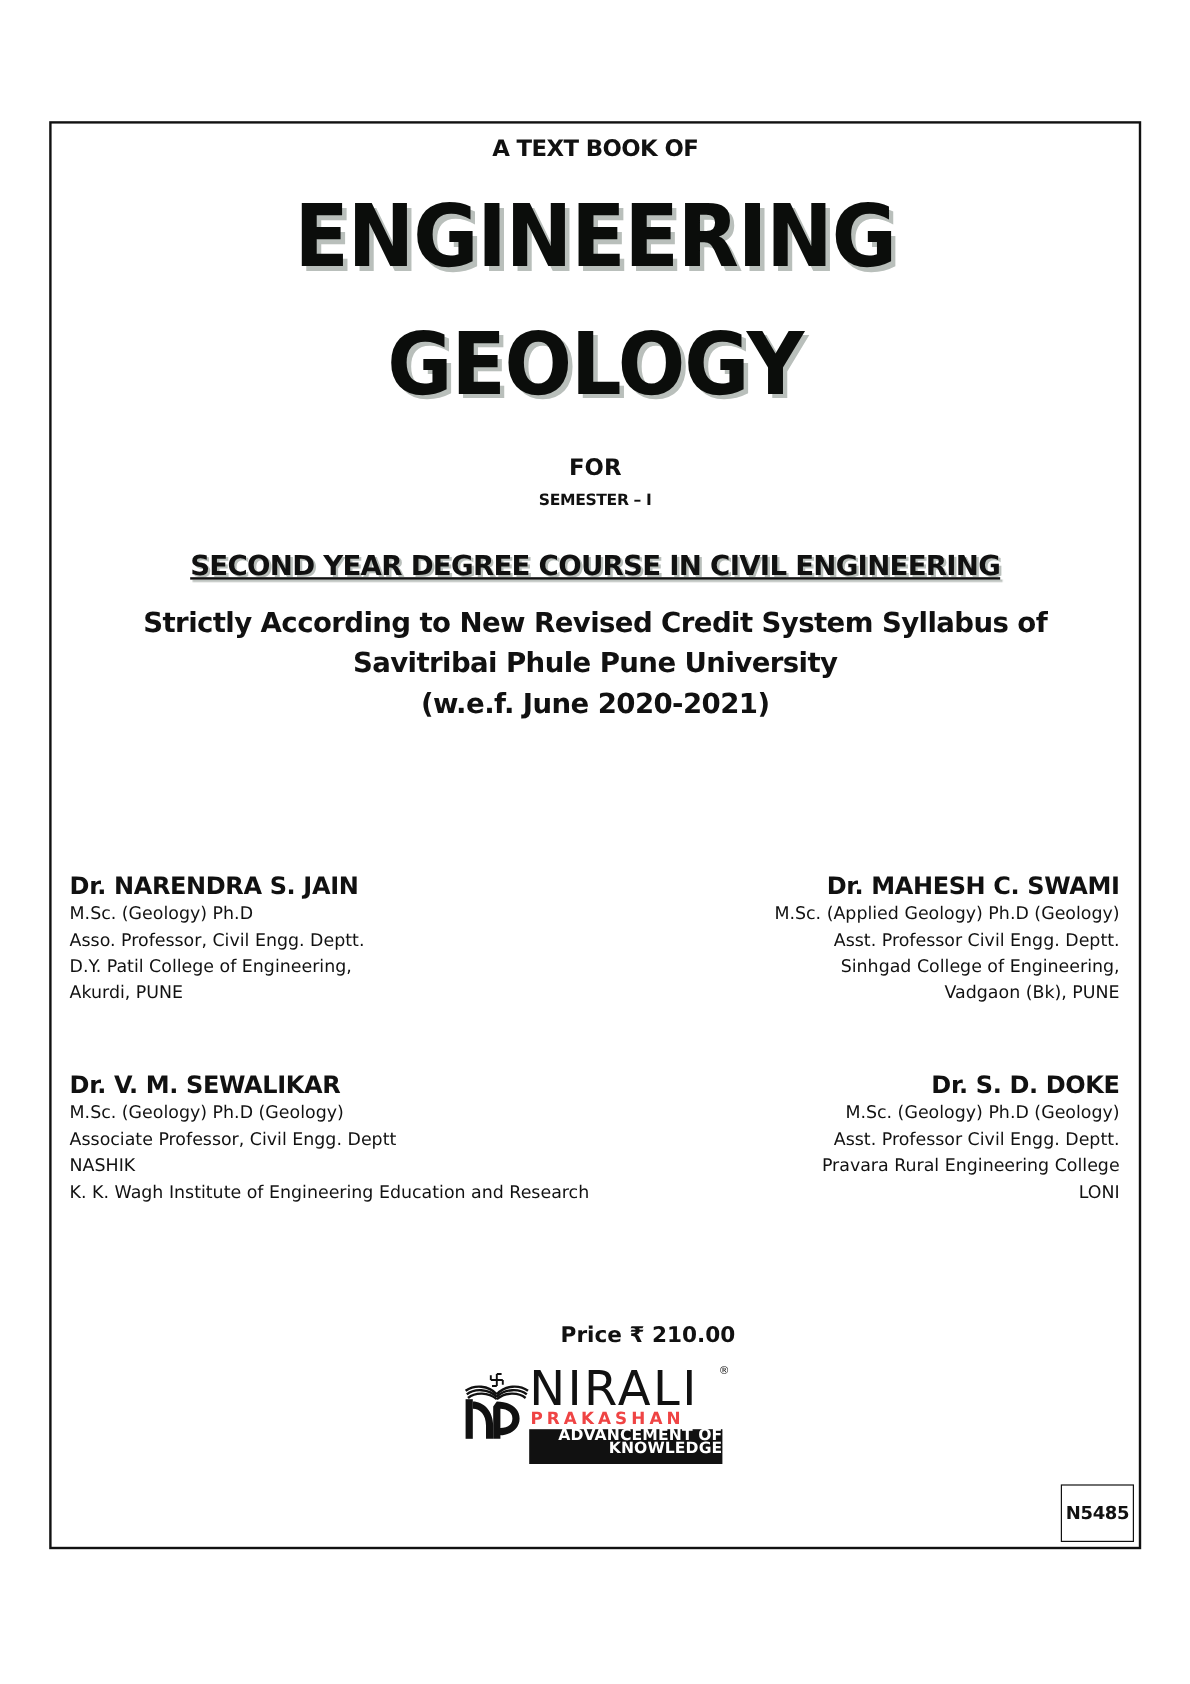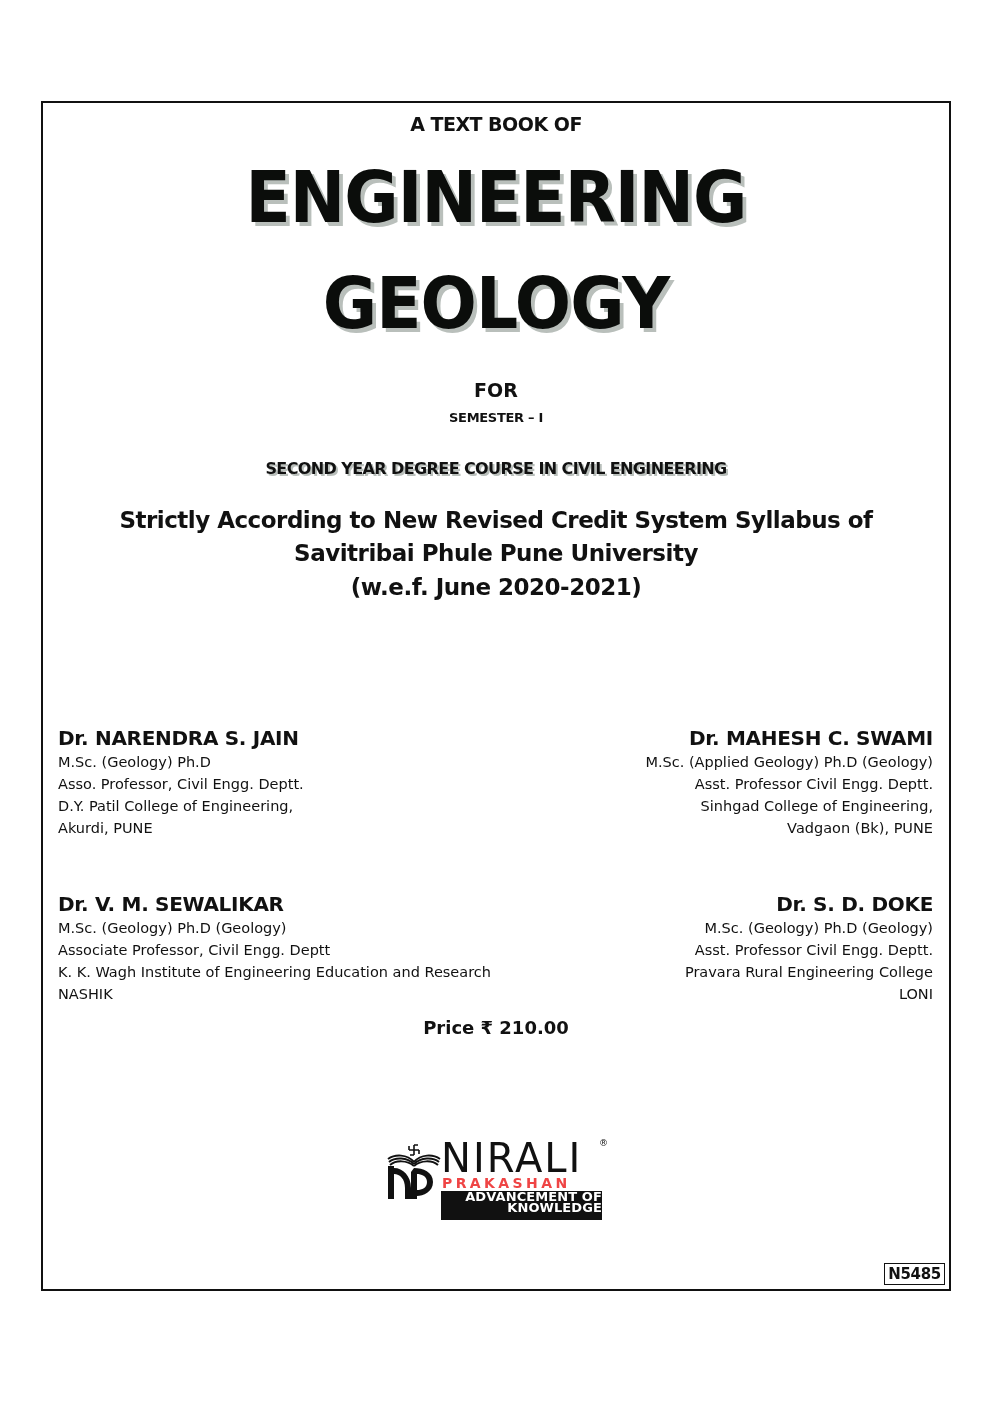--- a/index.html
+++ b/index.html
@@ -54,23 +54,24 @@
     }
     .sem-line {
       top: 307px;
       font-weight: bold;
       font-size: 13px;
       letter-spacing: -0.3px;
     }
     .course-line {
       top: 356px;
       font-weight: bold;
-      font-size: 16px;
+      font-size: 23px;
       letter-spacing: -0.6px;
       text-shadow: 2px 2px 0 #b9bfbb;
+      text-decoration: underline;
     }
     .syl1 { top: 404px; font-weight: bold; font-size: 23px; letter-spacing: -0.5px; }
     .syl2 { top: 437px; font-weight: bold; font-size: 23px; letter-spacing: -0.5px; }
     .syl3 { top: 471px; font-weight: bold; font-size: 23px; letter-spacing: -0.5px; }
 
     .author {
       position: absolute;
       font-family: "DejaVu Sans", sans-serif;
       font-size: 14.5px;
       line-height: 22px;
@@ -84,23 +85,24 @@
       margin-top: 48px;
     }
     .author.left { left: 15px; text-align: left; }
     .author.right { right: 16px; text-align: right; }
     .a1 { top: 574px; }
     .a2 { top: 574px; }
     .a3 { top: 740px; }
     .a4 { top: 740px; }
 
     .price {
-      top: 914px;
+      top: 999px;
       font-weight: bold;
       font-size: 18px;
+      padding-left: 44px;
     }
     .logo {
       position: absolute;
       left: 342px;
       top: 1035px;
       width: 225px;
       height: 65px;
     }
     .logo-mark {
       position: absolute;
@@ -150,21 +152,21 @@
       font-size: 13px;
       line-height: 11px;
       text-align: right;
       letter-spacing: 0.1px;
     }
     .code {
       position: absolute;
       right: 4px;
       bottom: 4px;
       border: 1.5px solid #111;
-      padding: 1px 3px;
+      padding: 14px 3px;
       font-weight: bold;
       font-size: 15px;
       line-height: 18px;
       letter-spacing: -0.3px;
     }
   </style>
 </head>
 <body>
 
 <div class="frame">
@@ -193,22 +195,22 @@
     <div>M.Sc. (Applied Geology) Ph.D (Geology)</div>
     <div>Asst. Professor Civil Engg. Deptt.</div>
     <div>Sinhgad College of Engineering,</div>
     <div>Vadgaon (Bk), PUNE</div>
   </div>
 
   <div class="author left a3">
     <div class="name">Dr. V. M. SEWALIKAR</div>
     <div>M.Sc. (Geology) Ph.D (Geology)</div>
     <div>Associate Professor, Civil Engg. Deptt</div>
+    <div>NASHIK</div>
     <div>K. K. Wagh Institute of Engineering Education and Research</div>
-    <div>NASHIK</div>
   </div>
 
   <div class="author right a4">
     <div class="name">Dr. S. D. DOKE</div>
     <div>M.Sc. (Geology) Ph.D (Geology)</div>
     <div>Asst. Professor Civil Engg. Deptt.</div>
     <div>Pravara Rural Engineering College</div>
     <div>LONI</div>
   </div>
 

